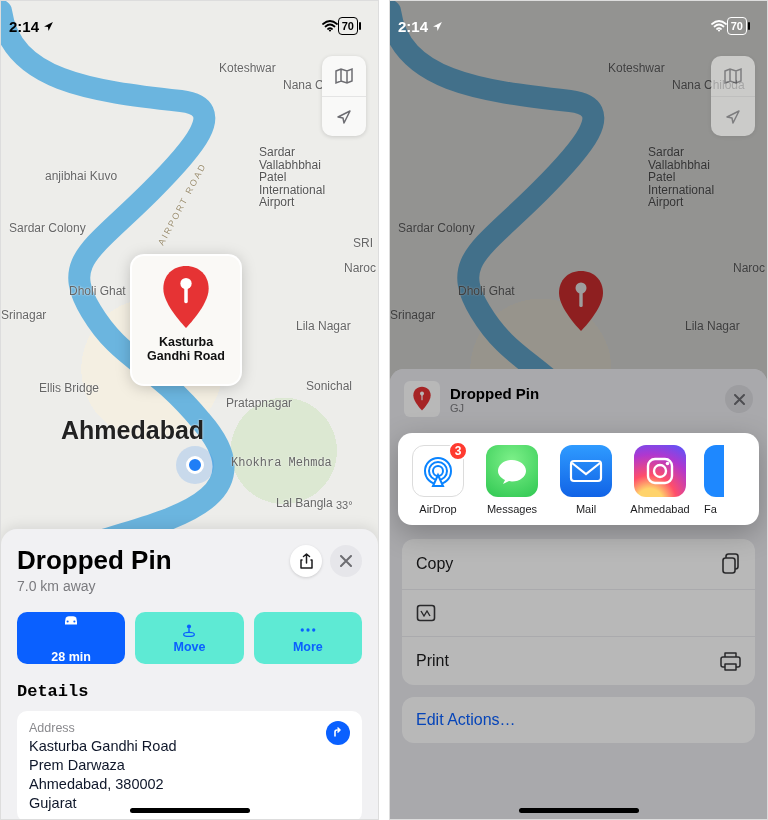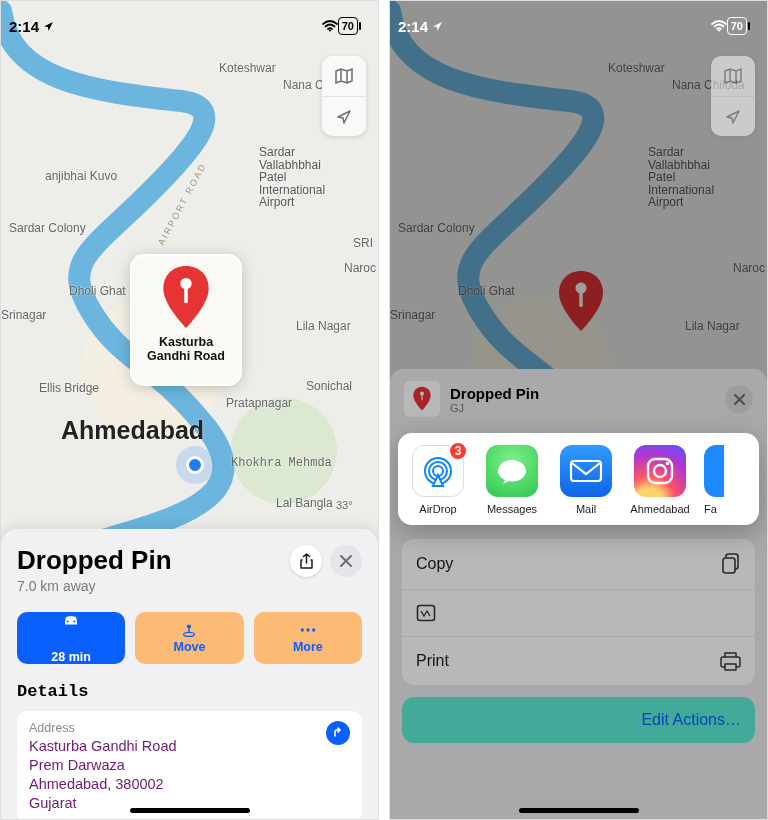--- a/index.html
+++ b/index.html
@@ -110,29 +110,29 @@
     color:#555;
   }
   .circlebtn.white { background:#fff; box-shadow:0 1px 3px rgba(0,0,0,0.15);}
   .row-actions { display:flex; gap:10px; margin-top:18px; }
   .actbtn {
     flex:1; height:52px; border-radius:10px;
     display:flex; flex-direction:column; align-items:center; justify-content:center;
     gap:2px; font-size:12.5px; font-weight:600;
   }
   .actbtn.primary { background:#0a60ff; color:#fff;justify-content:space-between; }
-  .actbtn.secondary { background:#fdba74; color:#0a60ff; }
+  .actbtn.secondary { background:#5eead4; color:#0a60ff; }
   .actbtn svg { width:18px; height:16px; }
   .section-h { font-size:17px; font-weight:800; margin-top:18px;font-family:Liberation Mono, monospace; }
   .addrcard {
     margin-top:10px; background:#fff; border-radius:10px;
     padding:10px 12px; display:flex; justify-content:space-between; align-items:flex-start;
   }
   .addrcard .lbl { color:#8a8a8e; font-size:12.5px; }
-  .addrcard .addr { font-size:14.5px; line-height:1.3; color:#701a75; margin-top:2px;}
+  .addrcard .addr { font-size:14.5px; line-height:1.3; color:#0f172a; margin-top:2px;}
   .homebar { position:absolute; left:50%; bottom:6px; transform:translateX(-50%);
     width:120px; height:5px; border-radius:3px; background:#000; z-index:50;}
 
   
   .dim { position:absolute; inset:0; background:rgba(0,0,0,0.38); z-index:15; pointer-events:none; }
   .pin-only {
     position:absolute; top:268px; left:165px; width:52px; height:66px; z-index:14;
   }
   .pin-only svg { width:52px; height:66px; }
 
@@ -169,21 +169,21 @@
   .ai-airdrop { background:#fff; border:1px solid #dcdcdc;}
   .ai-messages { background: radial-gradient(circle at 50% 30%, #7df089, #2fc751);}
   .ai-mail { background: linear-gradient(#2f9bff,#1163e6);}
   .ai-ig { background: radial-gradient(circle at 30% 110%, #ffd36b 0 20%, #ff4e6a 40%, #b037cf 70%, #5158ff 100%);}
   .ai-partial { background:#1e88ff;}
 
   .actlist { margin:14px 12px 0; background:#fff; border-radius:12px; overflow:hidden; position:relative; z-index:1;}
   .actlist .row { display:flex; align-items:center; justify-content:space-between;
     padding:14px 14px; font-size:16px; color:#1c1c1e; }
   .actlist .row + .row { border-top:1px solid #ececf0; }
-  .editrow { margin:12px 12px 0; background:#5eead4; border-radius:12px; padding:14px; font-size:16px; color:#0a60ff; font-weight:500; position:relative; z-index:1;text-align:right;}
+  .editrow { margin:12px 12px 0; background:#ffffff; border-radius:12px; padding:14px; font-size:16px; color:#0a60ff; font-weight:500; position:relative; z-index:1;}
 </style>
 </head>
 <body>
 
 <div class="container">
 
   <div class="phone">
     <div class="mapbg"></div>
     <svg class="river" viewBox="0 0 560 560">
       <path d="M60,10 C70,80 150,90 240,100 C290,106 250,150 210,190 C150,250 120,260 150,310 C180,360 210,360 260,420 C330,500 220,520 160,540"></path>

